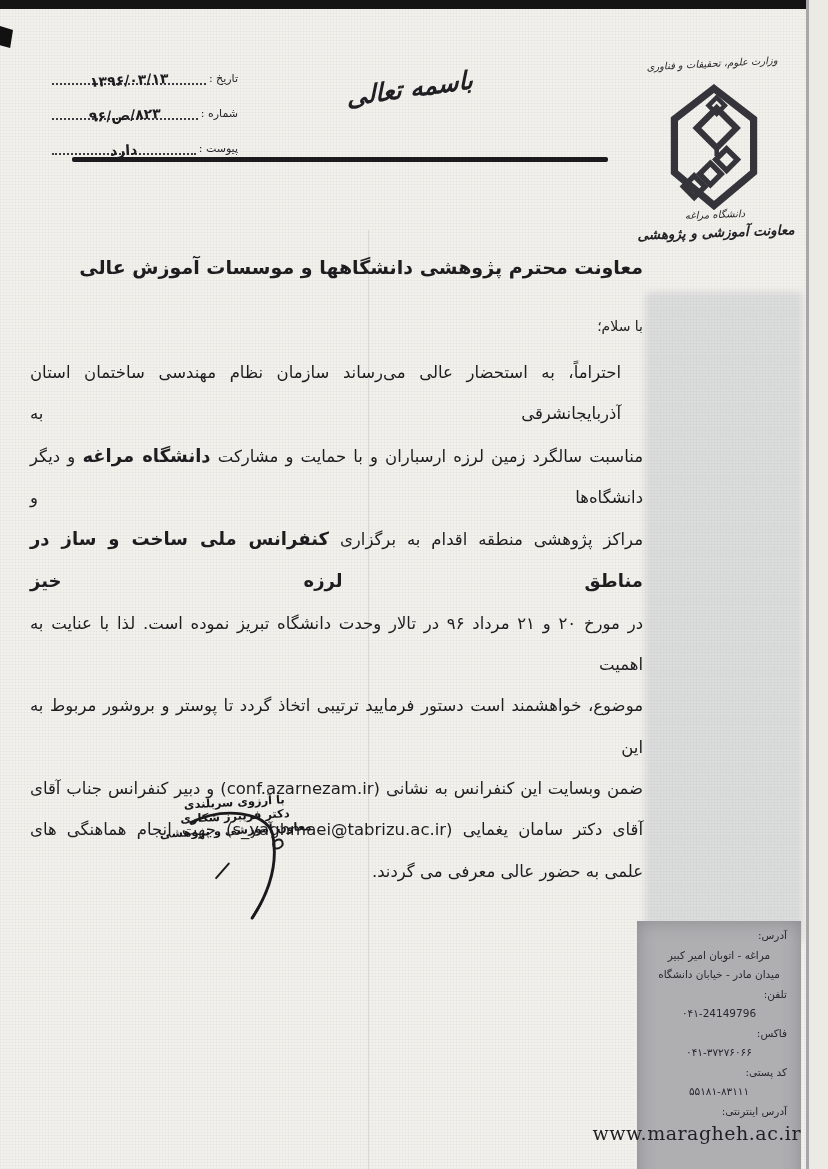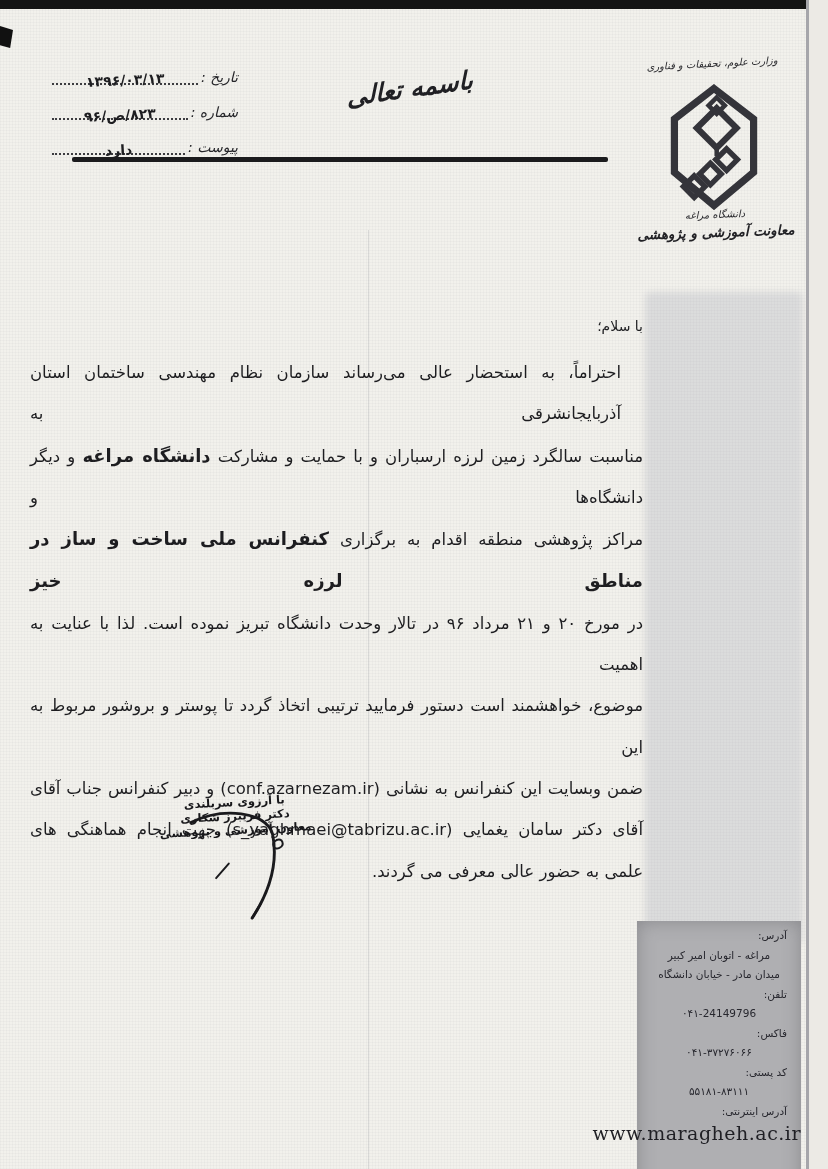--- a/index.html
+++ b/index.html
@@ -16,21 +16,21 @@
   
   .top-bar{left:0;top:0;width:828px;height:9px;background:#141414;}
   .left-mark{left:0;top:26px;width:13px;height:22px;background:#111;clip-path:polygon(0 0,100% 18%,78% 100%,0 88%);}
   .right-edge{left:806px;top:0;width:3px;height:1169px;background:#a6a6ab;}
   .right-margin{left:809px;top:0;width:19px;height:1169px;background:#eceae5;}
   .right-band{left:645px;top:292px;width:158px;height:652px;background:rgba(160,166,180,0.28);border-radius:6px;filter:blur(3px);}
   .fold-line{left:368px;top:230px;width:1px;height:939px;background:rgba(90,92,105,0.16);}
   
   .fields{left:52px;top:50px;width:186px;direction:rtl;}
   .frow{display:flex;align-items:flex-end;height:35px;}
-  .flabel{font-size:14px;color:#26262a;white-space:nowrap;padding-left:3px;font-style:italic;}
+  .flabel{font-size:11px;color:#26262a;white-space:nowrap;padding-left:3px;}
   .fleader{flex:1;border-bottom:2px dotted #3c3c40;display:flex;justify-content:center;}
   .fval{font-weight:bold;font-size:14px;transform:translateY(5px) rotate(-3deg);white-space:nowrap;}
   
   .besmele{left:330px;top:74px;width:160px;text-align:center;font-size:25px;font-weight:bold;font-style:italic;
     transform:rotate(-8deg) skewX(-6deg);letter-spacing:1px;direction:rtl;color:#202024;}
   
   .ministry{left:634px;top:58px;width:156px;text-align:center;font-size:10px;font-style:italic;direction:rtl;
     transform:rotate(-3deg);color:#2a2a2e;}
   .emblem{left:660px;top:84px;width:108px;height:126px;}
   .univ-name{left:640px;top:209px;width:150px;text-align:center;font-size:10px;font-style:italic;direction:rtl;
@@ -105,20 +105,21 @@
     <path d="M74,72 L86,84 L74,96 L62,84 Z" stroke="#34343a" stroke-width="6"></path>
     <path d="M56,88 L68,100 L56,112 L44,100 Z" stroke="#34343a" stroke-width="6"></path>
     <path d="M38,102 L50,114 L38,126 L26,114 Z" stroke="#34343a" stroke-width="6"></path>
     <path d="M63,71 L63,80" stroke="#34343a" stroke-width="5"></path>
   </svg>
   <div class="abs univ-name">دانشگاه مراغه</div>
   <div class="abs dept-name">معاونت آموزشی و پژوهشی</div>
 
   <div class="abs rule"></div>
 
+  <div class="abs recipient">معاونت محترم پژوهشی دانشگاهها و موسسات آموزش عالی</div>
   <div class="abs salutation">با سلام؛</div>
 
   <div class="abs body">
     <div class="bl first"><span class="seg">احتراماً، به استحضار عالی می‌رساند سازمان نظام مهندسی ساختمان استان آذربایجانشرقی به</span></div>
     <div class="bl"><span class="seg">مناسبت سالگرد زمین لرزه ارسباران و با حمایت و مشارکت </span><span class="seg b">دانشگاه مراغه</span><span class="seg"> و دیگر دانشگاه‌ها و</span></div>
     <div class="bl"><span class="seg">مراکز پژوهشی منطقه اقدام به برگزاری </span><span class="seg b">کنفرانس ملی ساخت و ساز در مناطق لرزه خیز</span></div>
     <div class="bl"><span class="seg">در مورخ ۲۰ و ۲۱ مرداد ۹۶ در تالار وحدت دانشگاه تبریز نموده است. لذا با عنایت به اهمیت</span></div>
     <div class="bl"><span class="seg">موضوع، خواهشمند است دستور فرمایید ترتیبی اتخاذ گردد تا پوستر و بروشور مربوط به این</span></div>
     <div class="bl"><span class="seg">ضمن وبسایت این کنفرانس به نشانی (conf.azarnezam.ir) و دبیر کنفرانس جناب آقای</span></div>
     <div class="bl"><span class="seg">آقای دکتر سامان یغمایی (s_yaghmaei@tabrizu.ac.ir) جهت انجام هماهنگی های</span></div>

